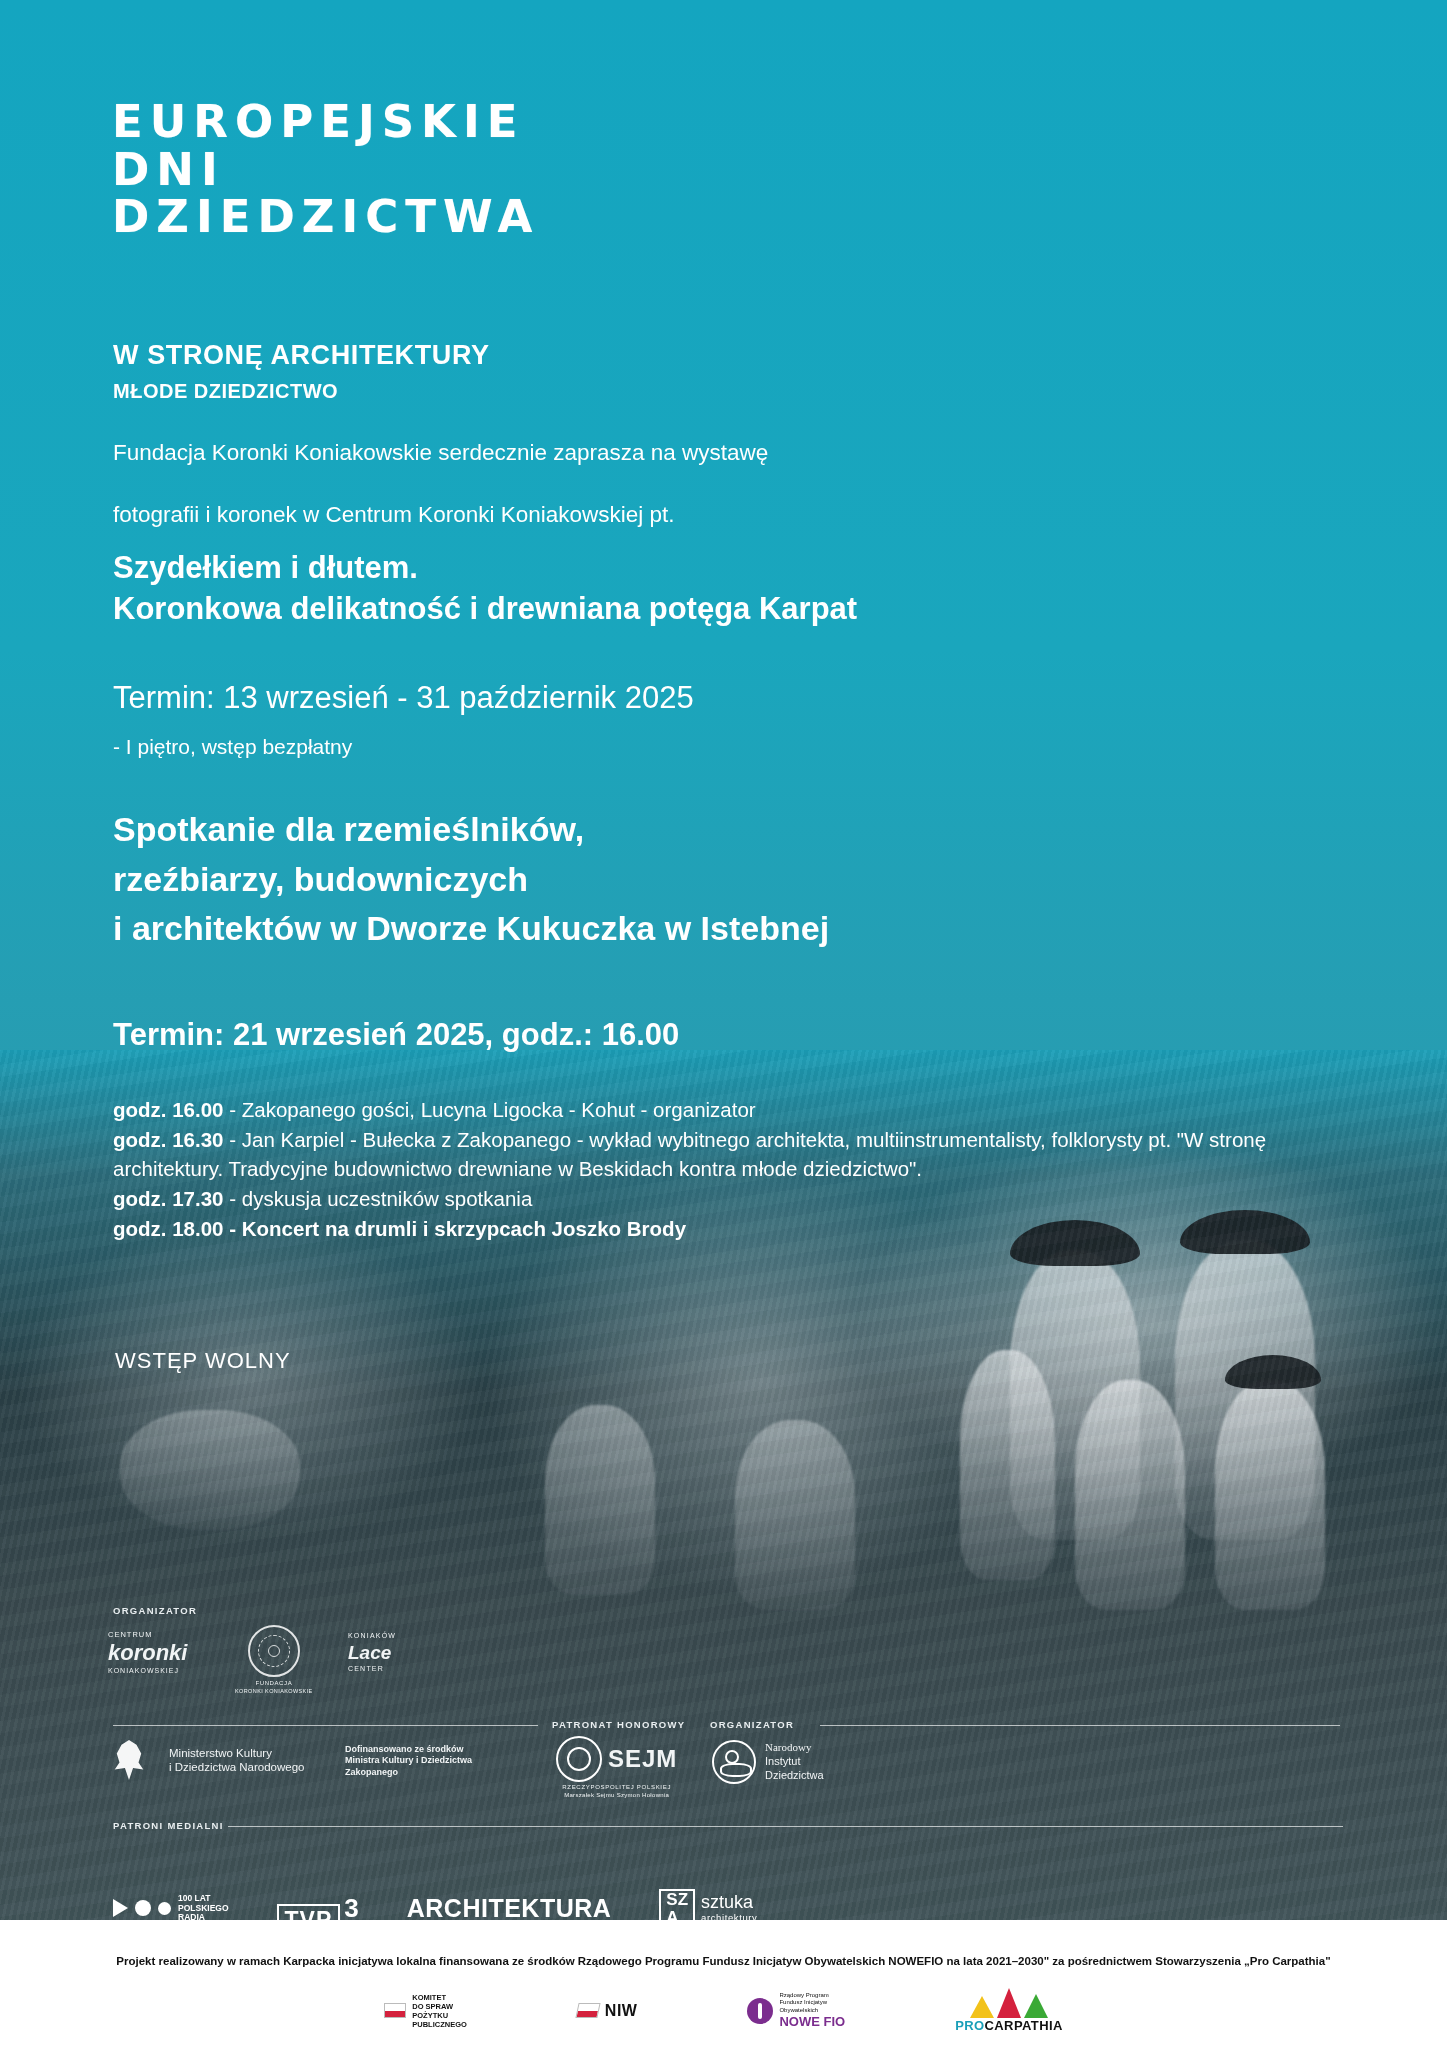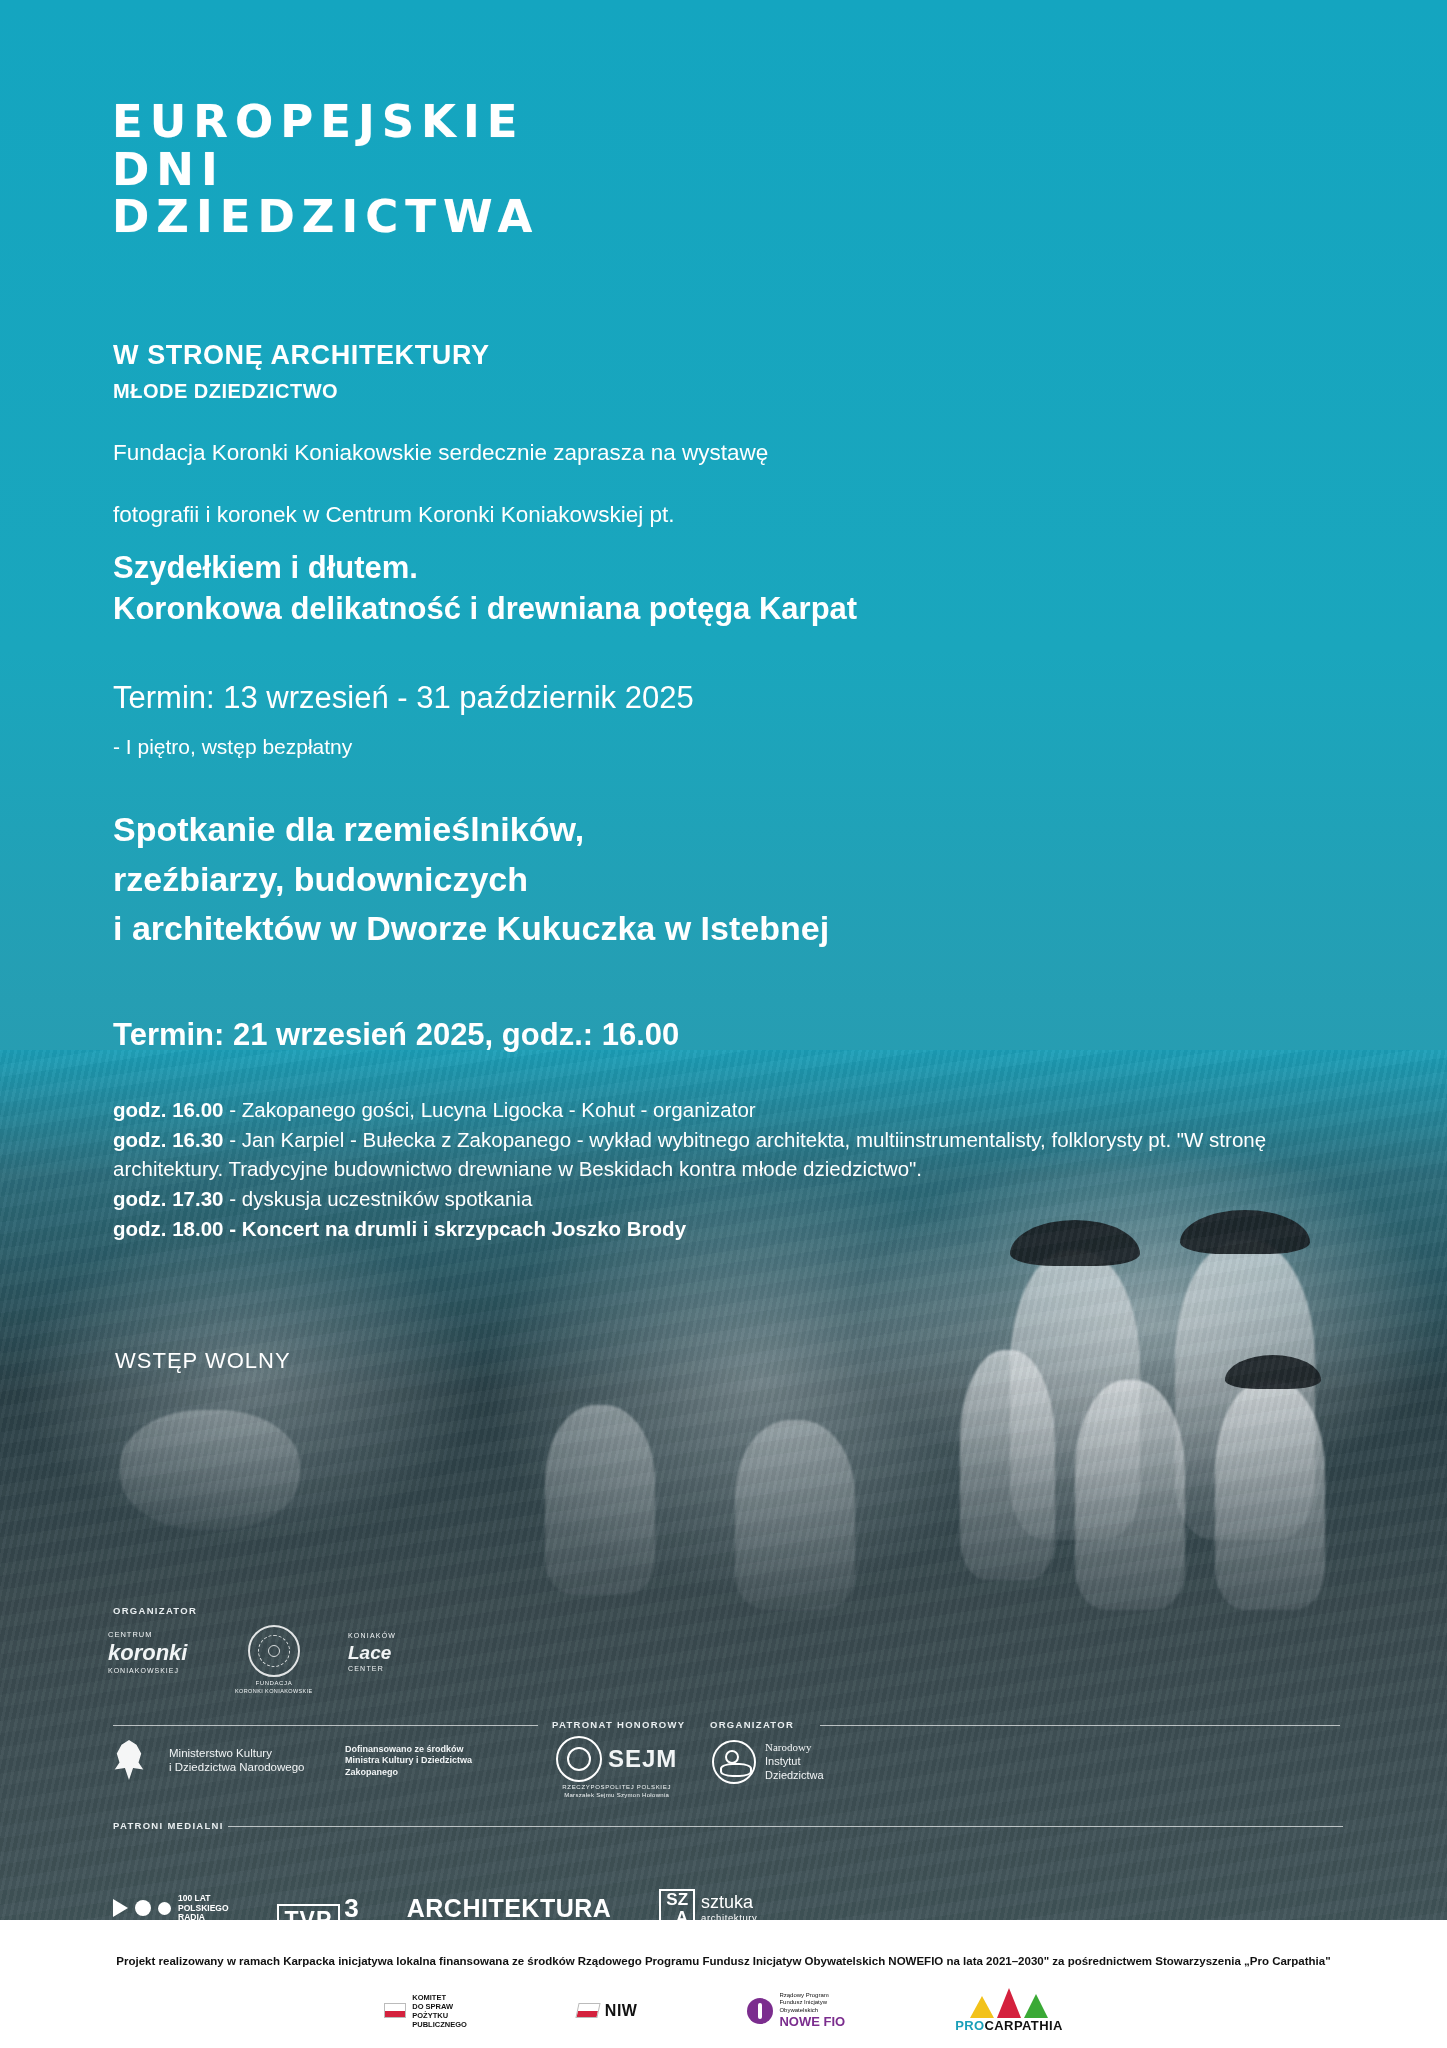--- a/index.html
+++ b/index.html
@@ -180,21 +180,21 @@
   .pr-logo { display: flex; align-items: center; gap: 7px; }
   .tri { width: 0; height: 0; border-left: 15px solid #fff; border-top: 9px solid transparent; border-bottom: 9px solid transparent; }
   .dot { width: 16px; height: 16px; border-radius: 50%; background: #fff; }
   .dot.sm { width: 13px; height: 13px; }
   .pr-text { font-size: 8.5px; line-height: 1.15; color: #fff; font-weight: 700; }
   .tvp { display: flex; align-items: center; gap: 4px; }
   .tvp-box { border: 2px solid #fff; padding: 1px 6px; font-size: 23px; font-weight: 700; letter-spacing: 1px; color: #fff; margin-top: 24px; }
   .tvp-3 { font-size: 26px; font-weight: 700; color: #fff; }
   .architektura { font-size: 25px; font-weight: 700; letter-spacing: .5px; color: #fff; }
   .sz { display: flex; align-items: center; gap: 6px; }
-  .sz-mark { border: 2px solid #fff; padding: 0 5px; font-size: 17px; font-weight: 700; color: #fff; line-height: 1.05; text-align: right; }
+  .sz-mark { border: 2px solid #fff; padding: 0 5px; font-size: 17px; font-weight: 700; color: #fff; line-height: 1.05; }
   .sz-text { font-size: 18px; color: #fff; line-height: 1.1; }
   .sz-text .small { font-size: 9.5px; letter-spacing: .6px; }
 
   
   .footer-note {
     position: absolute; left: 0; right: 0; top: 1955px;
     text-align: center; font-size: 11.5px; color: #111; font-weight: 600;
   }
   .footer-logos {
     position: absolute; left: 0; right: 0; top: 1988px;

